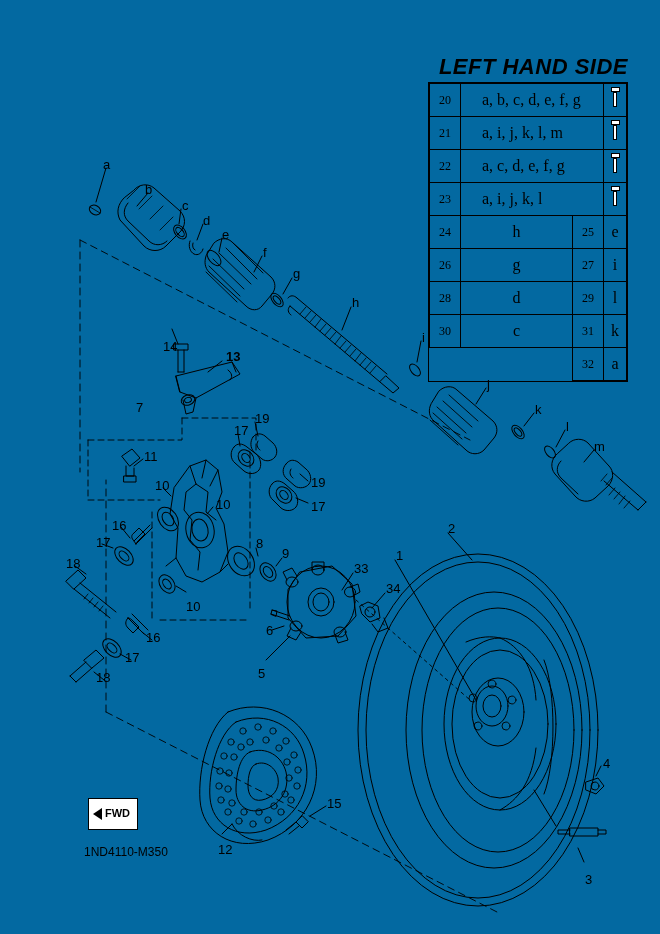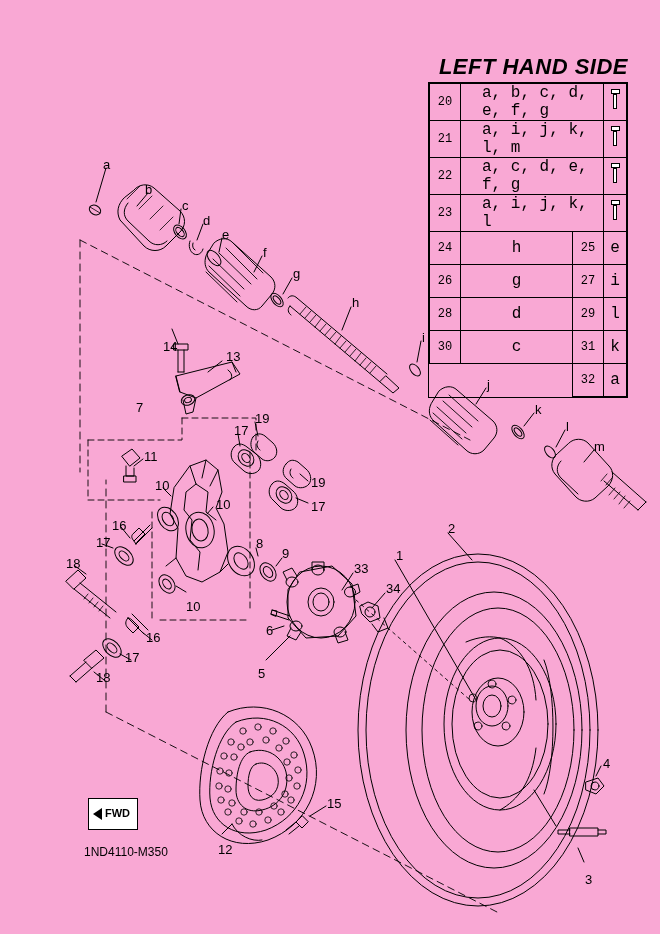--- a/index.html
+++ b/index.html
@@ -4,21 +4,21 @@
 <style>
   html, body {
     margin: 0;
     padding: 0;
     background: #ffffff;
   }
   #page {
     position: relative;
     width: 660px;
     height: 934px;
-    background: #f9a8d4;
+    background: #0369a1;
     font-family: "Liberation Sans", sans-serif;
     overflow: hidden;
   }
   svg.layer {
     position: absolute;
     left: 0;
     top: 0;
     width: 660px;
     height: 934px;
   }
@@ -41,21 +41,21 @@
     border-collapse: collapse;
   }
   #legend table {
     border-collapse: collapse;
     width: 100%;
   }
   #legend td {
     border: 1px solid #000;
     height: 32px;
     font-size: 16px;
-    font-family: Liberation Mono, monospace;
+    font-family: Liberation Serif, serif;
     text-align: center;
     vertical-align: middle;
     padding: 0 2px;
   }
   #legend td.num {
     width: 26px;
     font-size: 12px;
     text-align: center;
   }
   #legend td.wide {
@@ -554,21 +554,21 @@
       <div class="lbl" style="left: 222px; top: 228px;">e</div>
       <div class="lbl" style="left: 263px; top: 246px;">f</div>
       <div class="lbl" style="left: 293px; top: 267px;">g</div>
       <div class="lbl" style="left: 352px; top: 296px;">h</div>
       <div class="lbl" style="left: 422px; top: 331px;">i</div>
       <div class="lbl" style="left: 487px; top: 378px;">j</div>
       <div class="lbl" style="left: 535px; top: 403px;">k</div>
       <div class="lbl" style="left: 566px; top: 420px;">l</div>
       <div class="lbl" style="left: 594px; top: 440px;">m</div>
       <div class="lbl" style="left: 163px; top: 318px; margin-top: 22px;">14</div>
-      <div class="lbl" style="left: 226px; top: 350px;">13</div>
+      <div class="lbl" style="left: 226px; top: 350px; font-weight: bold;">13</div>
       <div class="lbl" style="left: 136px; top: 401px;">7</div>
       <div class="lbl" style="left: 255px; top: 412px;">19</div>
       <div class="lbl" style="left: 234px; top: 424px;">17</div>
       <div class="lbl" style="left: 144px; top: 450px;">11</div>
       <div class="lbl" style="left: 155px; top: 479px;">10</div>
       <div class="lbl" style="left: 216px; top: 498px;">10</div>
       <div class="lbl" style="left: 311px; top: 476px;">19</div>
       <div class="lbl" style="left: 311px; top: 500px;">17</div>
       <div class="lbl" style="left: 112px; top: 519px;">16</div>
       <div class="lbl" style="left: 96px; top: 536px;">17</div>

